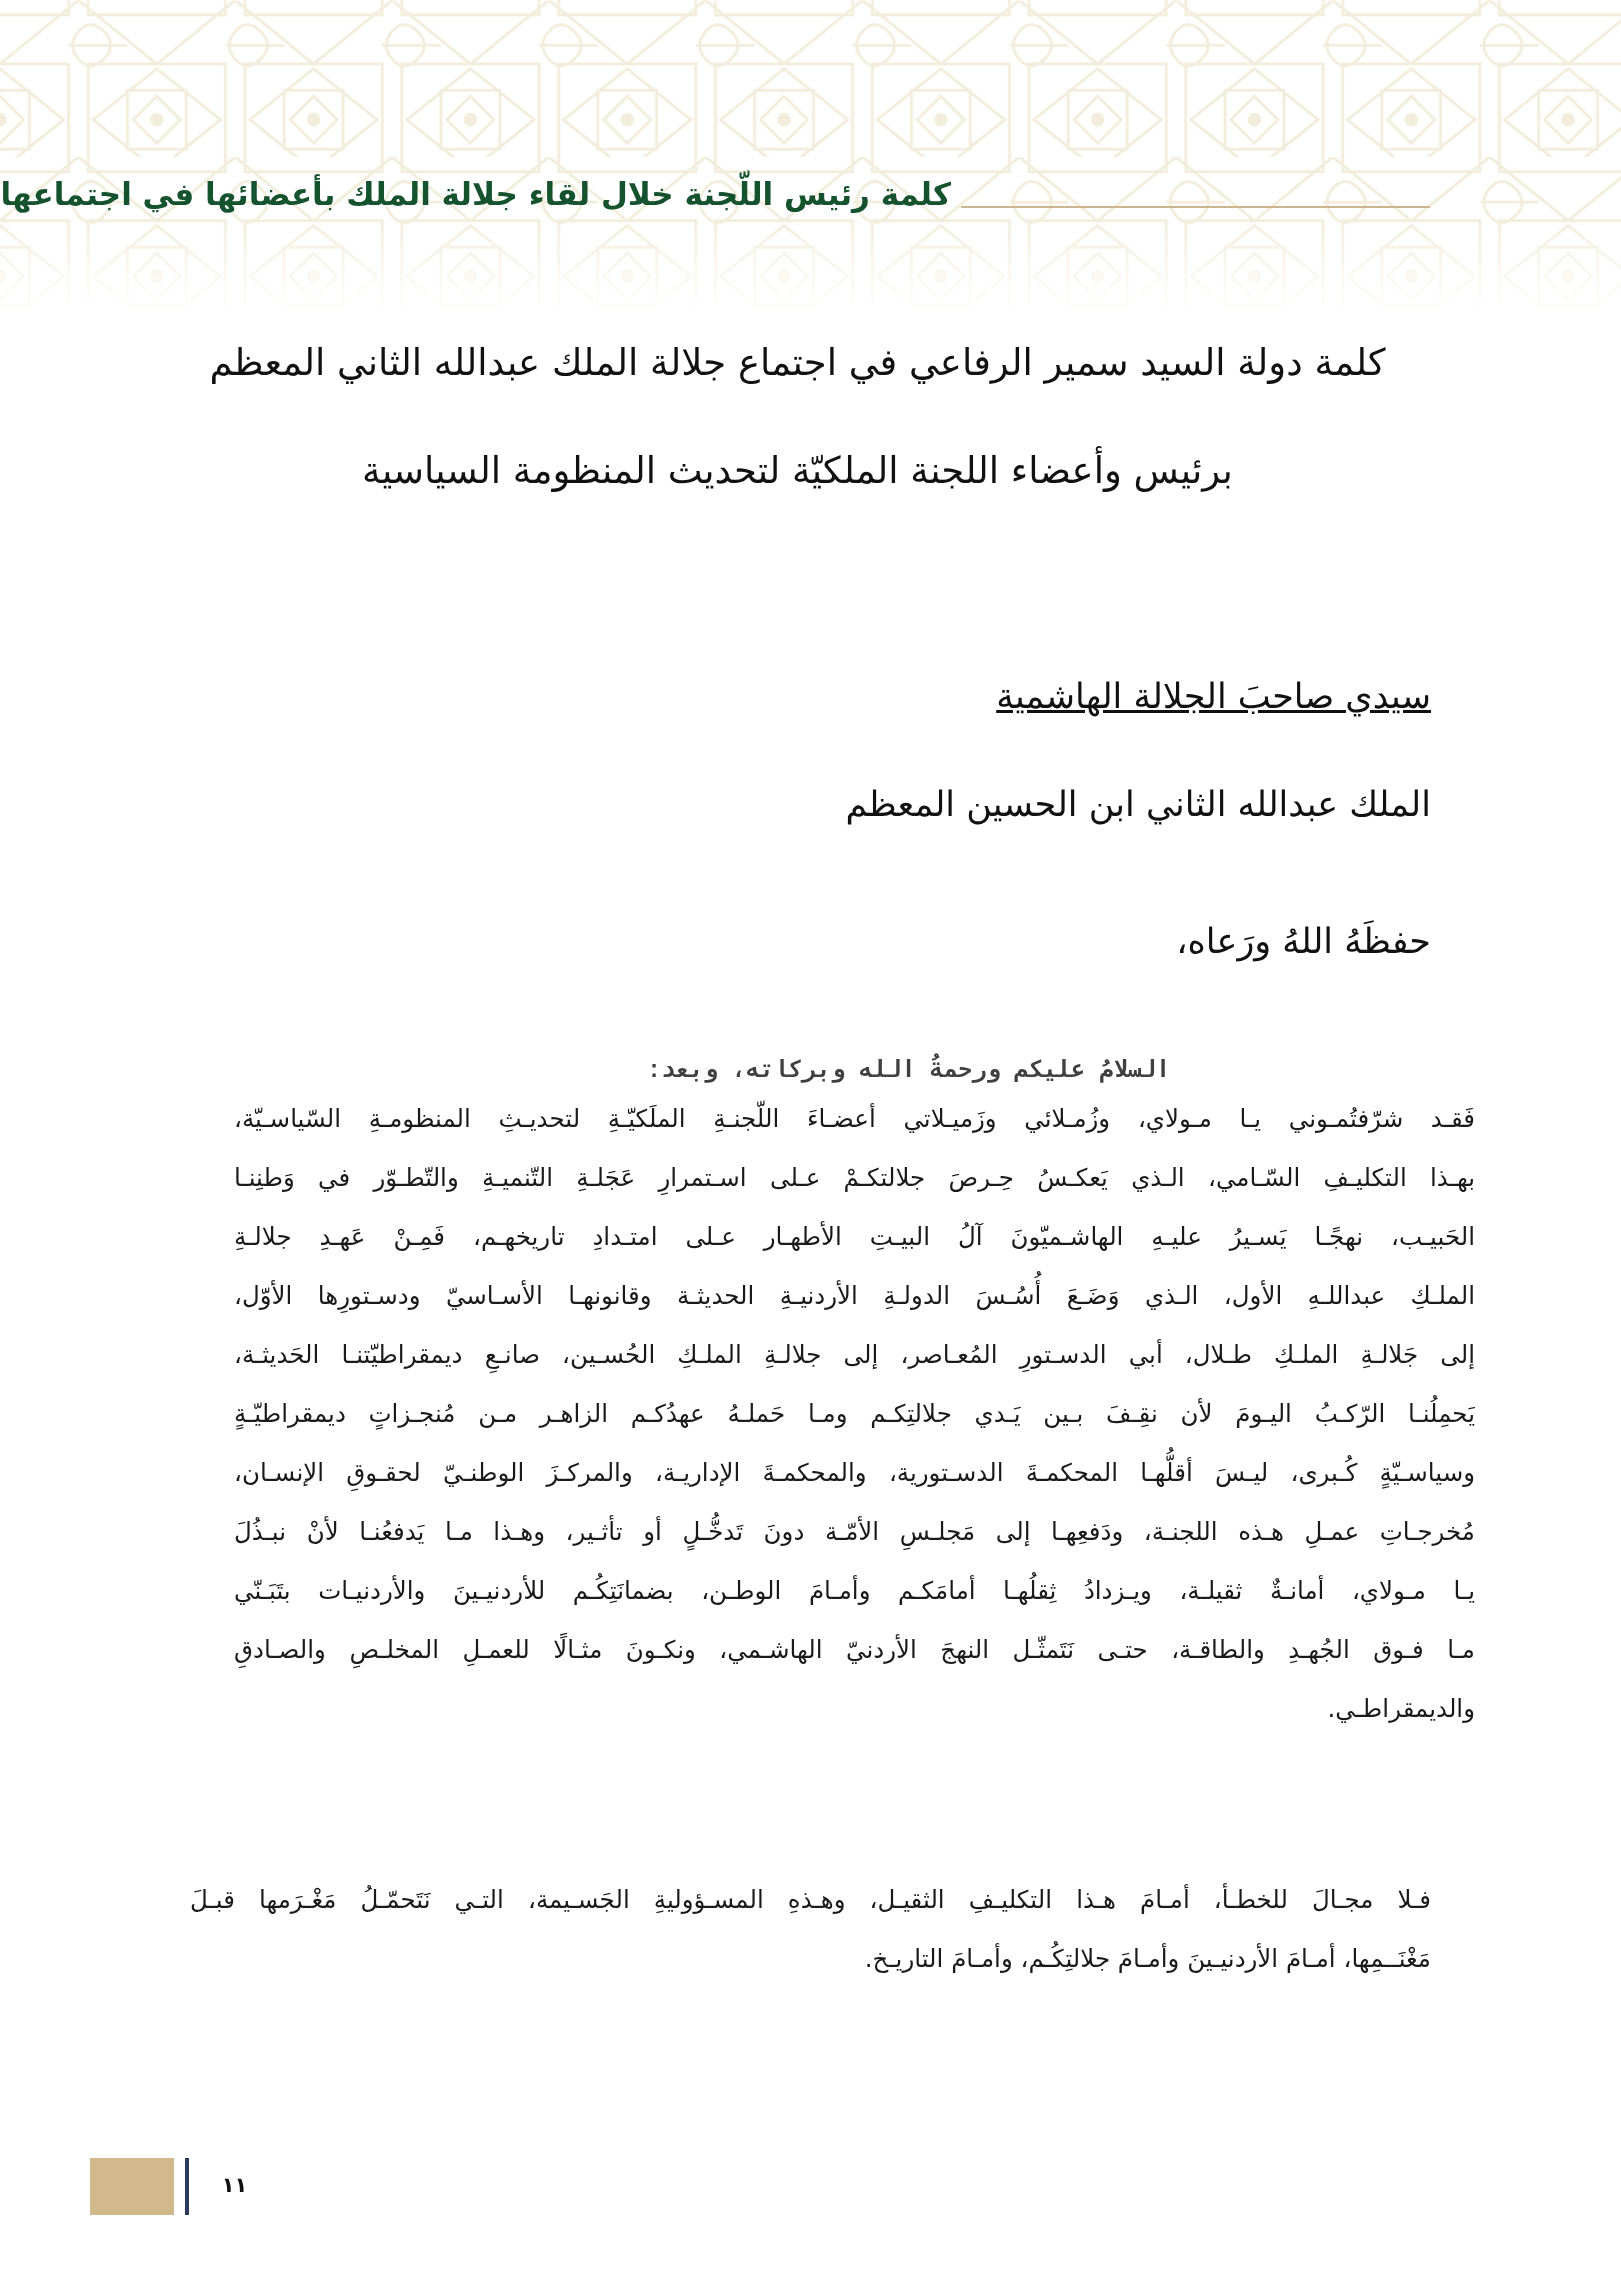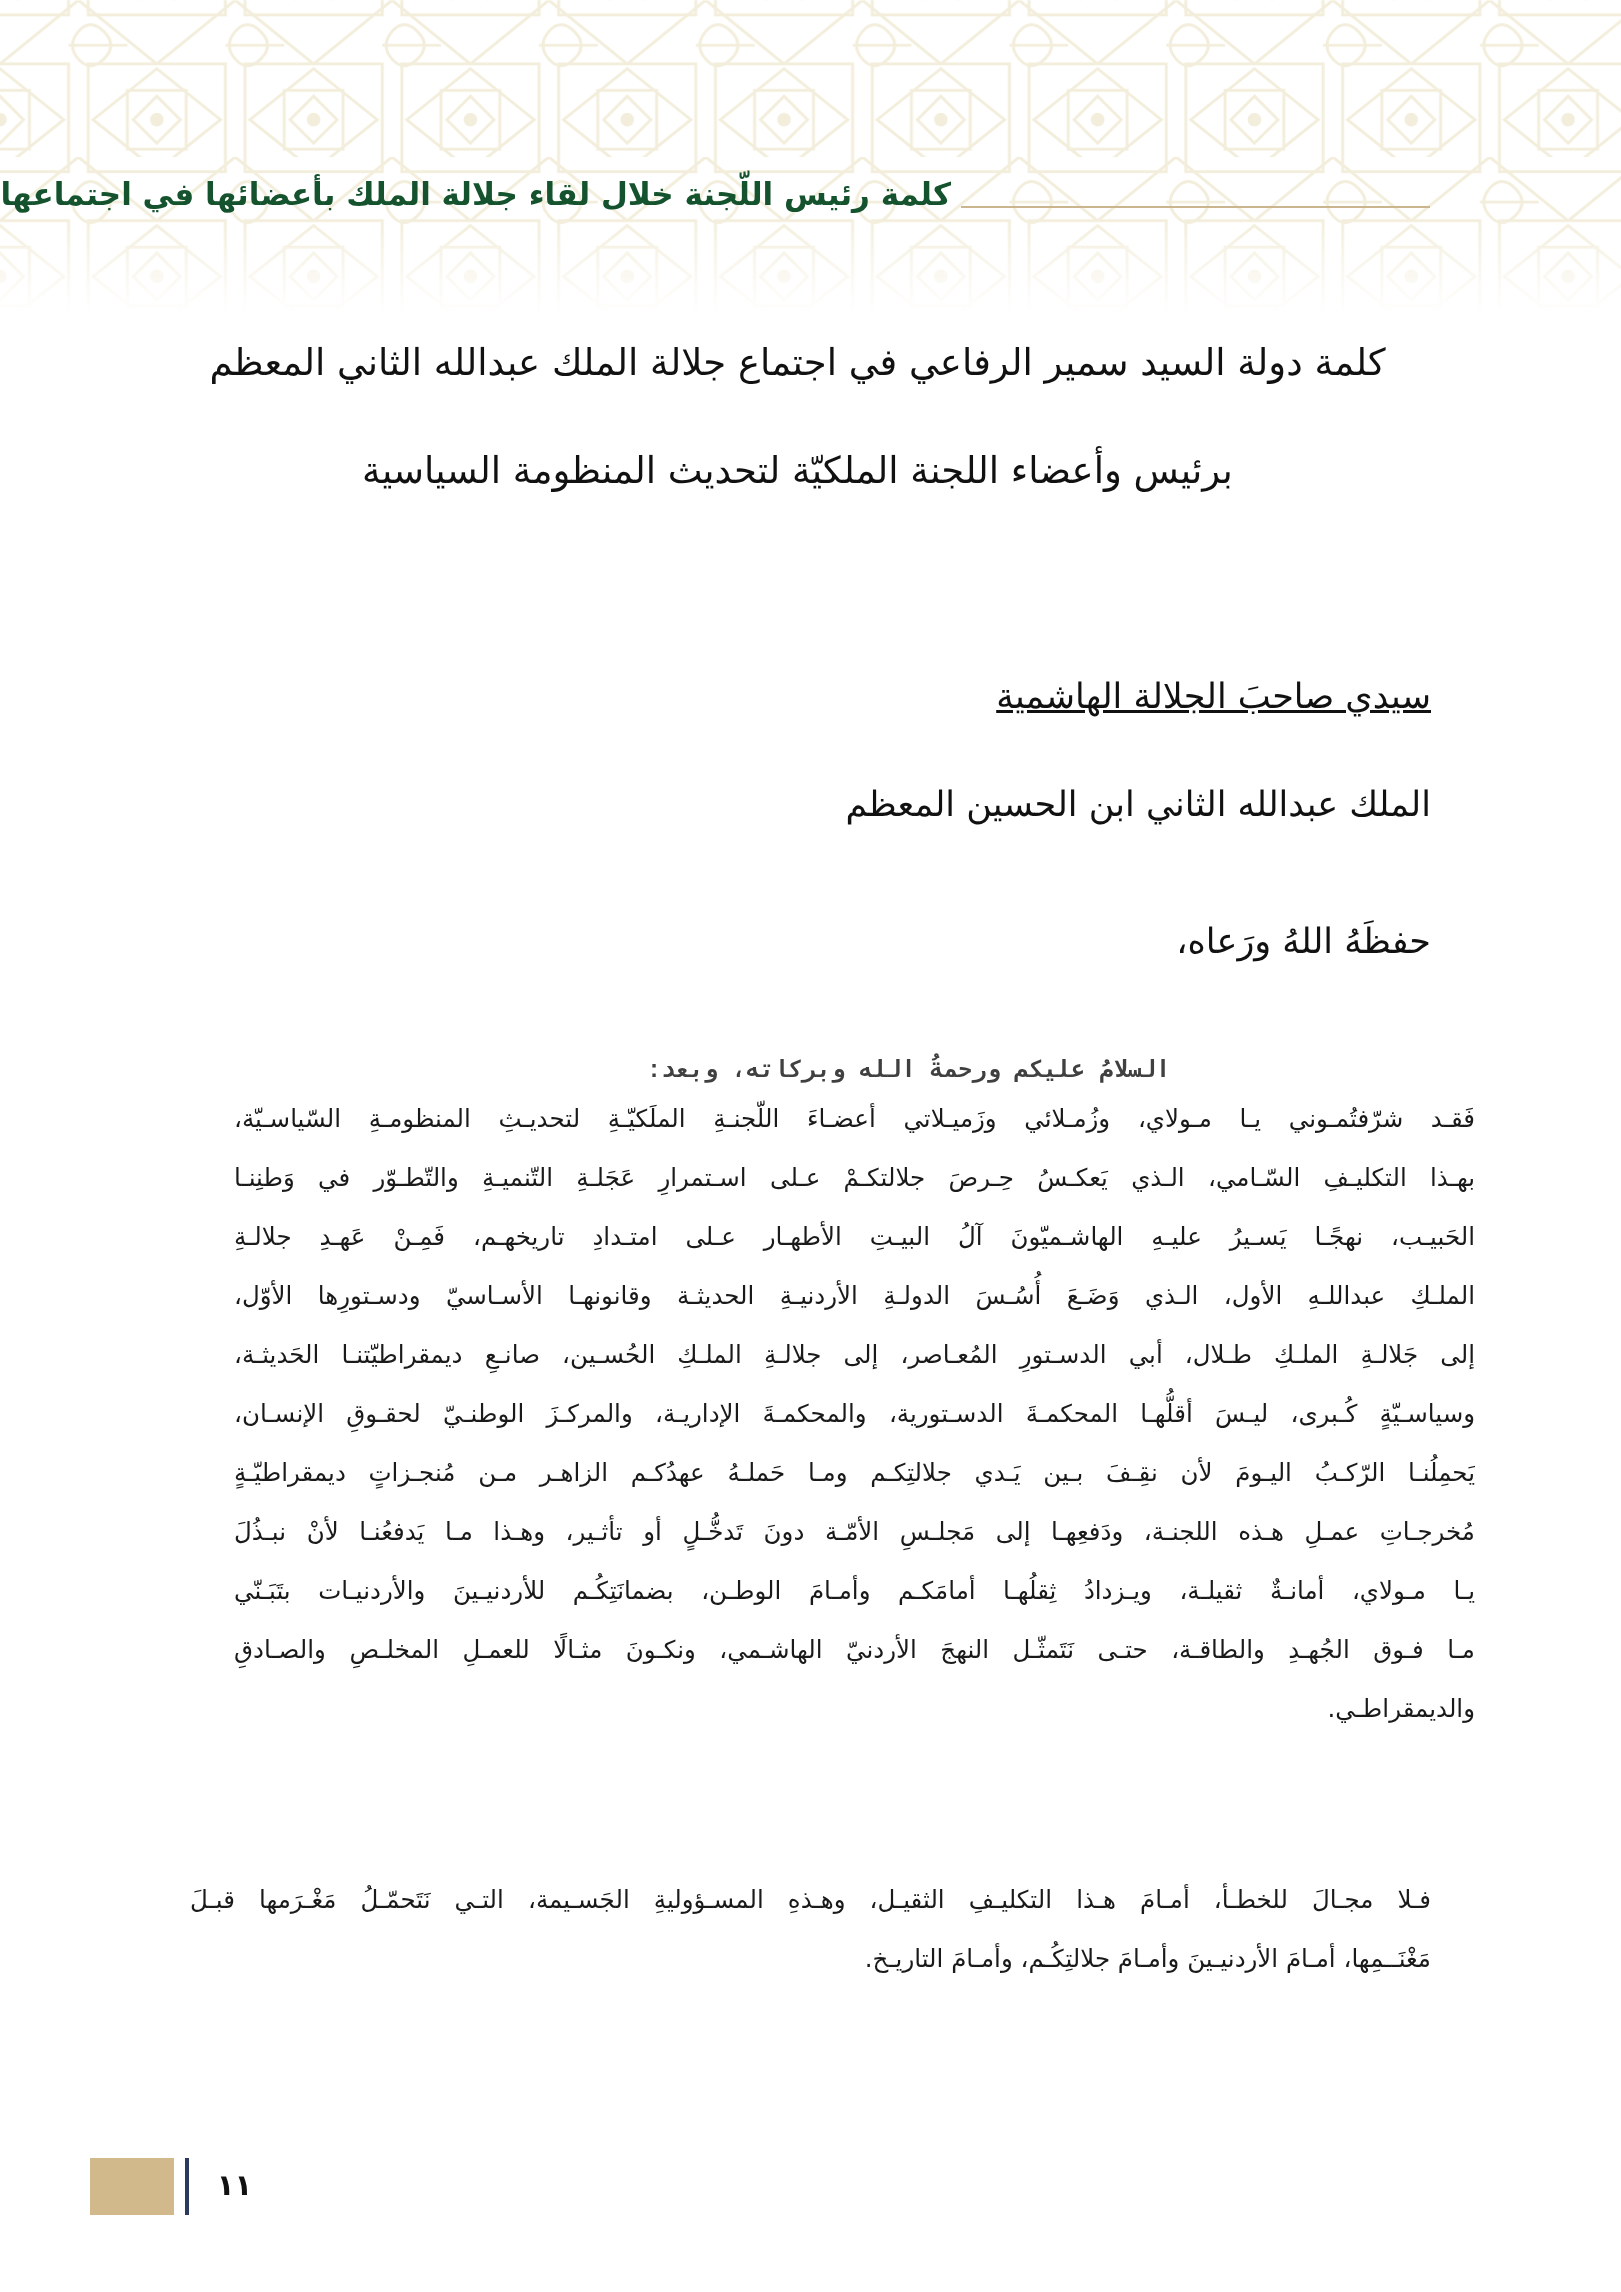--- a/index.html
+++ b/index.html
@@ -63,21 +63,21 @@
   .footer-block {
     position: absolute; left: 90px; top: 2158px; width: 84px; height: 57px;
     background: #d1b98c;
   }
   .footer-bar {
     position: absolute; left: 185px; top: 2158px; width: 3.9px; height: 57px;
     background: #2b3a5c;
   }
   .page-num {
     position: absolute; left: 210px; top: 2164px; width: 49px; height: 43px;
-    font-family: "DejaVu Sans", sans-serif; font-size: 29px; font-weight: bold;
+    font-family: "DejaVu Sans", sans-serif; font-size: 21px; font-weight: bold;
     color: #111; line-height: 43px; text-align: center; direction: rtl;
   }
 </style>
 </head>
 <body>
 
 <svg class="pattern" width="1621" height="314" xmlns="http://www.w3.org/2000/svg" viewBox="0 0 1654 320">
   <defs>
     <pattern id="tile" x="-80" y="0" width="160" height="160" patternUnits="userSpaceOnUse">
       <g fill="none" stroke="#f3eedc" stroke-width="3">
@@ -110,22 +110,22 @@
 <div class="salute s3">حفظَهُ اللهُ ورَعاه،</div>
 
 <div class="greeting">السلامُ عليكم ورحمةُ الله وبركاته، وبعد:</div>
 
 <div class="para p1">
   <span class="line">فَقـد شرّفتُمـوني يـا مـولاي، وزُمـلائي وزَميـلاتي أعضـاءَ اللّجنـةِ الملَكيّـةِ لتحديـثِ المنظومـةِ السّياسـيّة،</span>
   <span class="line">بهـذا التكليـفِ السّـامي، الـذي يَعكـسُ حِـرصَ جلالتكـمْ عـلى اسـتمرارِ عَجَلـةِ التّنميـةِ والتّطـوّر في وَطنِنـا</span>
   <span class="line">الحَبيـب، نهجًـا يَسـيرُ عليـهِ الهاشـميّونَ آلُ البيـتِ الأطهـار عـلى امتـدادِ تاريخهـم، فَمِـنْ عَهـدِ جلالـةِ</span>
   <span class="line">الملـكِ عبداللـهِ الأول، الـذي وَضَـعَ أُسُـسَ الدولـةِ الأردنيـةِ الحديثـة وقانونهـا الأسـاسيّ ودسـتورِها الأوّل،</span>
   <span class="line">إلى جَلالـةِ الملـكِ طـلال، أبي الدسـتورِ المُعـاصر، إلى جلالـةِ الملـكِ الحُسـين، صانـعِ ديمقراطيّتنـا الحَديثـة،</span>
+  <span class="line">يَحمِلُنـا الرّكـبُ اليـومَ لأن نقِـفَ بـين يَـدي جلالتِكـم ومـا حَملـهُ عهدُكـم الزاهـر مـن مُنجـزاتٍ ديمقراطيّـةٍ</span>
   <span class="line">وسياسـيّةٍ كُـبرى، ليـسَ أقلُّهـا المحكمـةَ الدسـتورية، والمحكمـةَ الإداريـة، والمركـزَ الوطنـيّ لحقـوقِ الإنسـان،</span>
-  <span class="line">يَحمِلُنـا الرّكـبُ اليـومَ لأن نقِـفَ بـين يَـدي جلالتِكـم ومـا حَملـهُ عهدُكـم الزاهـر مـن مُنجـزاتٍ ديمقراطيّـةٍ</span>
   <span class="line">مُخرجـاتِ عمـلِ هـذه اللجنـة، ودَفعِهـا إلى مَجلـسِ الأمّـة دونَ تَدخُّـلٍ أو تأثـير، وهـذا مـا يَدفعُنـا لأنْ نبـذُلَ</span>
   <span class="line">يـا مـولاي، أمانـةٌ ثقيلـة، ويـزدادُ ثِقلُهـا أمامَكـم وأمـامَ الوطـن، بضمانَتِكُـم للأردنيـينَ والأردنيـات بتَبَـنّي</span>
   <span class="line">مـا فـوق الجُهـدِ والطاقـة، حتـى نَتَمثّـل النهجَ الأردنيّ الهاشـمي، ونكـونَ مثـالًا للعمـلِ المخلـصِ والصـادقِ</span>
   <span class="line last">والديمقراطـي.</span>
 </div>
 
 <div class="para p2">
   <span class="line">فـلا مجـالَ للخطـأ، أمـامَ هـذا التكليـفِ الثقيـل، وهـذهِ المسـؤوليةِ الجَسـيمة، التـي نَتَحمّـلُ مَغْـرَمها قبـلَ</span>
   <span class="line last">مَغْنَــمِها، أمـامَ الأردنيـينَ وأمـامَ جلالتِكُـم، وأمـامَ التاريـخ.</span>
 </div>

